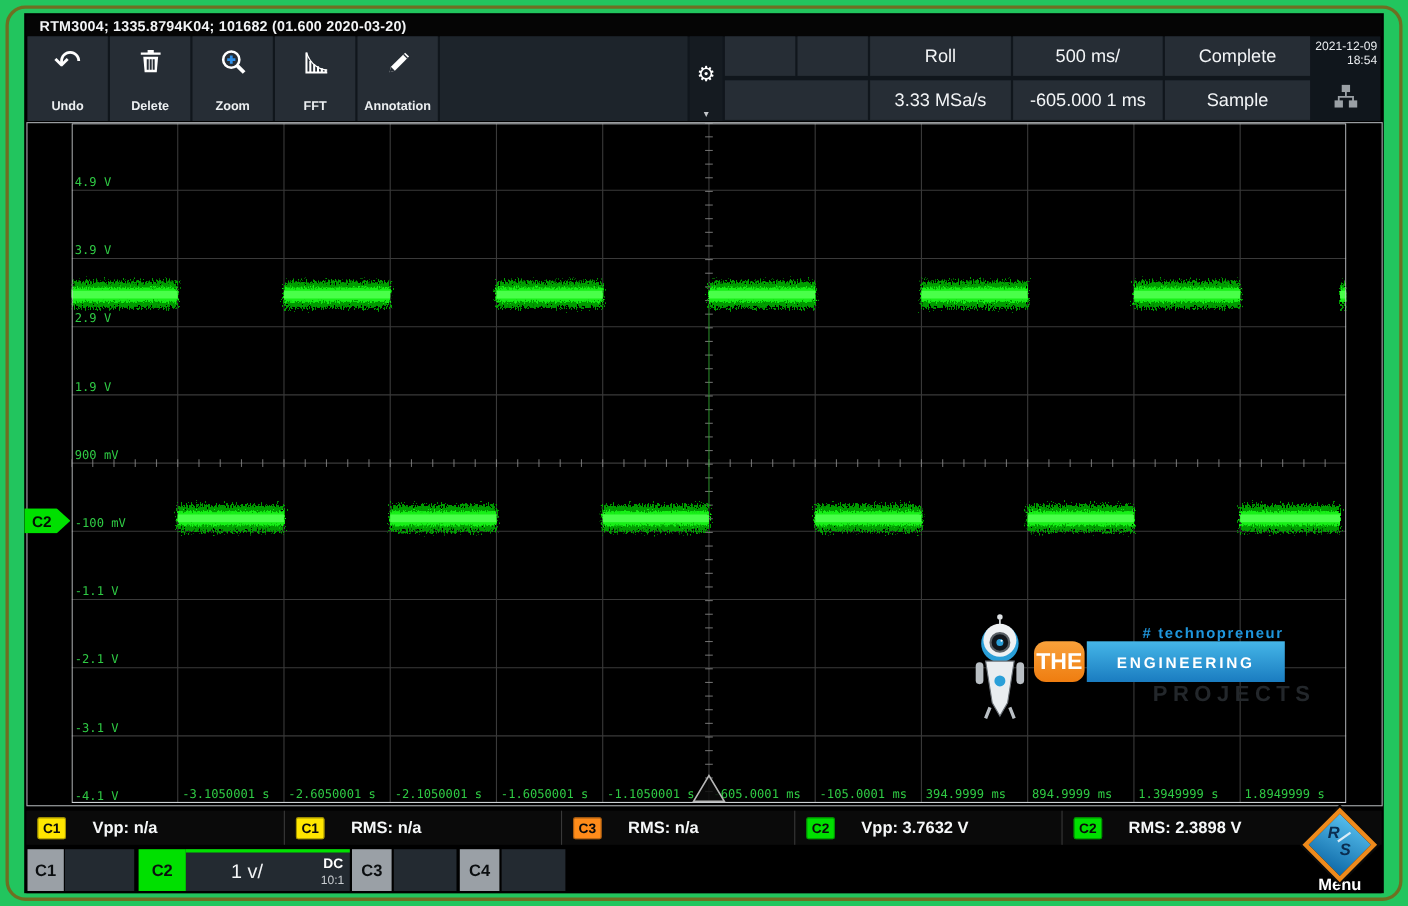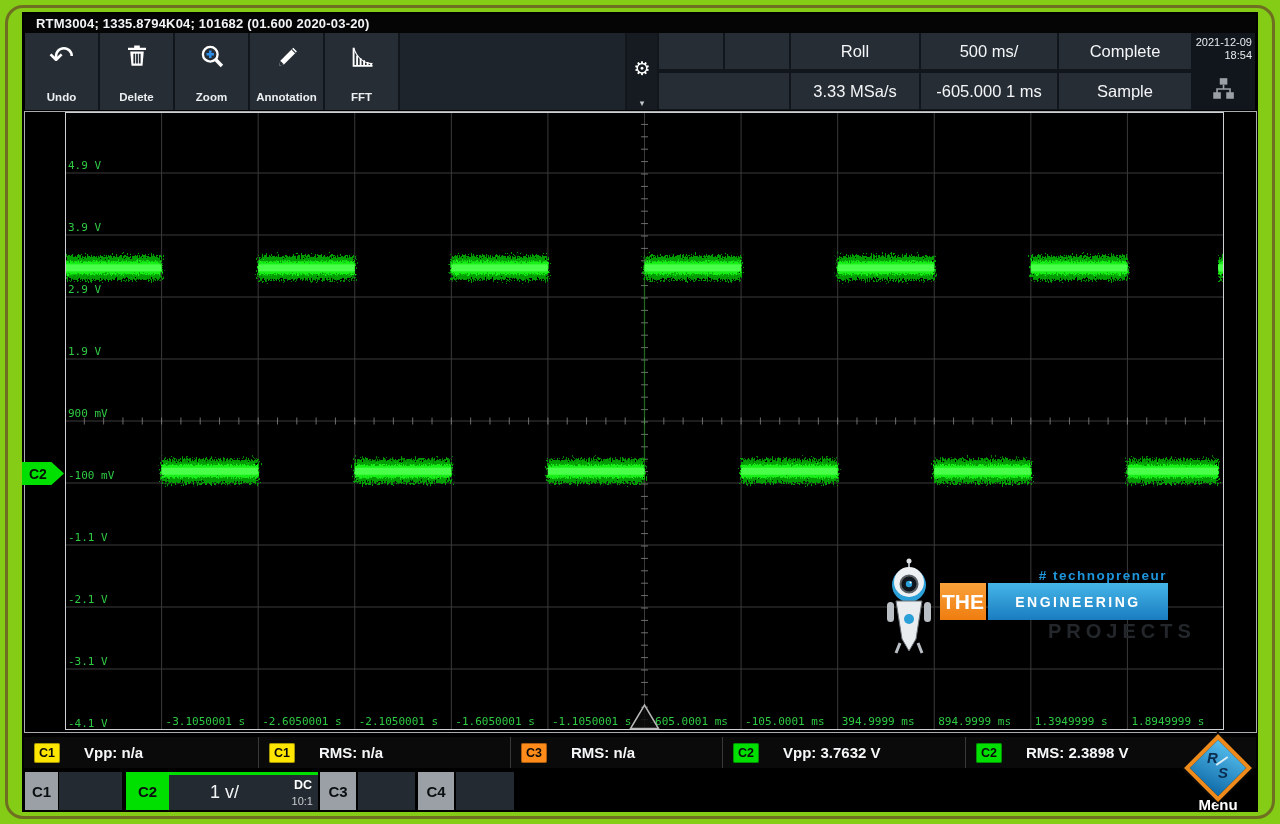--- a/index.html
+++ b/index.html
@@ -1,17 +1,17 @@
 <!DOCTYPE html>
 <html><head>
 <meta charset="utf-8">
 <style>
   html,body{margin:0;padding:0;background:#000;width:1280px;height:824px;overflow:hidden;
     font-family:"Liberation Sans",sans-serif;-webkit-font-smoothing:antialiased;}
-  .bezel{position:absolute;inset:0;background:#84cc16;}
+  .bezel{position:absolute;inset:0;background:#22c55e;}
   .bezel-line{position:absolute;inset:5px;border:3px solid #6f6f22;border-radius:18px;}
   .screen{position:absolute;left:22px;top:12px;width:1236px;height:800px;background:#000;}
 
   
   .titlebar{position:absolute;left:2px;top:2px;width:1232px;height:19px;background:#050505;
     color:#f2f4f6;font-size:13px;font-weight:bold;line-height:19px;padding-left:12px;
     box-sizing:border-box;letter-spacing:.2px;}
 
   
   .toolbar{position:absolute;left:3px;top:21px;width:1230px;height:77px;background:#10161c;display:flex;}
@@ -118,37 +118,37 @@
           <svg viewBox="0 0 24 24" width="28" height="28" fill="none">
             <circle cx="10.5" cy="10.5" r="6.3" stroke="#fff" stroke-width="2"></circle>
             <path stroke="#2e8fe8" stroke-width="2.2" d="M10.5 7.3v6.4M7.3 10.5h6.4"></path>
             <path stroke="#fff" stroke-width="3" d="M15.3 15.3 20.5 20.5"></path>
           </svg>
         </span>
         <span class="lbl">Zoom</span>
       </div>
       <div class="tb-btn">
         <span class="ic">
+          <svg viewBox="0 0 24 24" width="28" height="28" fill="none">
+            <path stroke="#fff" stroke-width="1.6" d="M4 20.5h17M4.8 20.5V5"></path>
+            <path stroke="#fff" stroke-width="1.6" d="M7.8 20.5v-9M10.8 20.5v-6.5M13.8 20.5v-4.8M16.8 20.5v-3.4M19.8 20.5v-2.4"></path>
+            <path stroke="#fff" stroke-width="1" d="M4.8 5C8 14.5 15 18.2 21 18.6"></path>
+          </svg>
+        </span>
+        <span class="lbl">FFT</span>
+      </div>
+      <div class="tb-btn">
+        <span class="ic">
           <svg viewBox="0 0 24 24" width="27" height="27">
             <path fill="#fff" d="M5 21l1.1-4.3L17.6 5.2l3.2 3.2L9.3 19.9z"></path>
             <path fill="#262d35" d="M6.1 16.7l-1.1 4.3 4.3-1.1z"></path>
             <path stroke="#262d35" stroke-width="1" d="M16.3 6.5l3.2 3.2"></path>
           </svg>
         </span>
         <span class="lbl">Annotation</span>
-      </div>
-      <div class="tb-btn">
-        <span class="ic">
-          <svg viewBox="0 0 24 24" width="28" height="28" fill="none">
-            <path stroke="#fff" stroke-width="1.6" d="M4 20.5h17M4.8 20.5V5"></path>
-            <path stroke="#fff" stroke-width="1.6" d="M7.8 20.5v-9M10.8 20.5v-6.5M13.8 20.5v-4.8M16.8 20.5v-3.4M19.8 20.5v-2.4"></path>
-            <path stroke="#fff" stroke-width="1" d="M4.8 5C8 14.5 15 18.2 21 18.6"></path>
-          </svg>
-        </span>
-        <span class="lbl">FFT</span>
       </div>
       <div class="tb-fill"></div>
       <div class="tb-gear">
         <span class="g">⚙</span>
         <span class="dn">▾</span>
       </div>
       <div class="sgrid">
         <div class="cell" style="left:0;top:0;width:64px;height:36px;"></div>
         <div class="cell" style="left:66px;top:0;width:64px;height:36px;"></div>
         <div class="cell" style="left:132px;top:0;width:128px;height:36px;">Roll</div>
@@ -396,21 +396,21 @@
         <circle cx="29" cy="29" r="3.2" fill="#2a9fd8"></circle>
         <circle cx="30.5" cy="27.5" r="1" fill="#fff"></circle>
         <path d="M16 46 h26 l-6 38 -7 12 -7 -12 z" fill="#e9edf0" stroke="#6a7076" stroke-width="1"></path>
         <circle cx="29" cy="64" r="5" fill="#2a9fd8"></circle>
         <rect x="7" y="47" width="7" height="20" rx="3.5" fill="#b9bfc4"></rect>
         <rect x="44" y="47" width="7" height="20" rx="3.5" fill="#b9bfc4"></rect>
         <path d="M20 88 l-4 10 M38 88 l4 10" stroke="#b9bfc4" stroke-width="3"></path>
       </svg>
     </span>
     <div class="wm wm-hash" style="position:absolute;"># technopreneur</div>
-    <div class="wm wm-the" style="position:absolute;">THE</div>
+    <div class="wm wm-the" style="position:absolute;border-radius:11px;">THE</div>
     <div class="wm wm-eng" style="position:absolute;">ENGINEERING</div>
     <div class="wm wm-proj" style="position:absolute;">PROJECTS</div>
 
 
     <div class="c2tag" style="background: rgb(0, 224, 0);">C2</div>
 
     <div class="mbar">
       <div class="msec" style="width:235px;">
         <span class="m-badge" style="background: rgb(255, 230, 0);">C1</span>
         <span class="m-text">Vpp: n/a</span>

